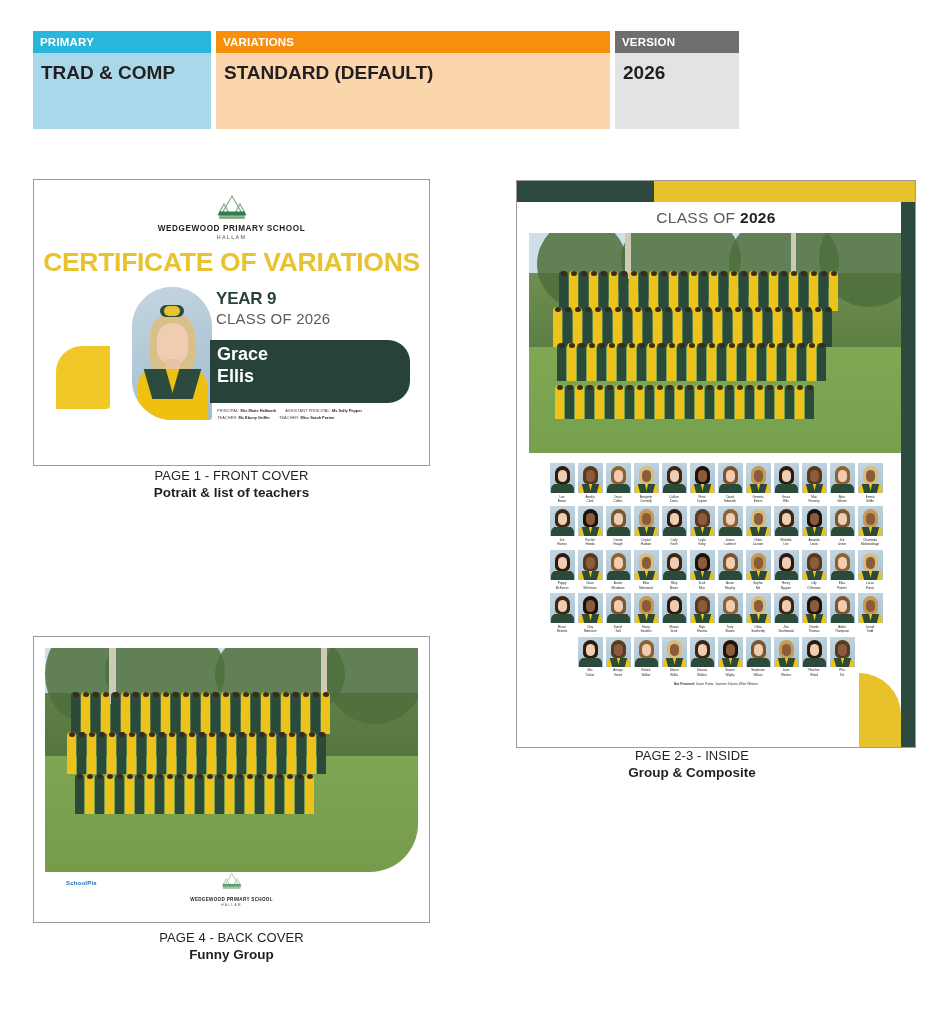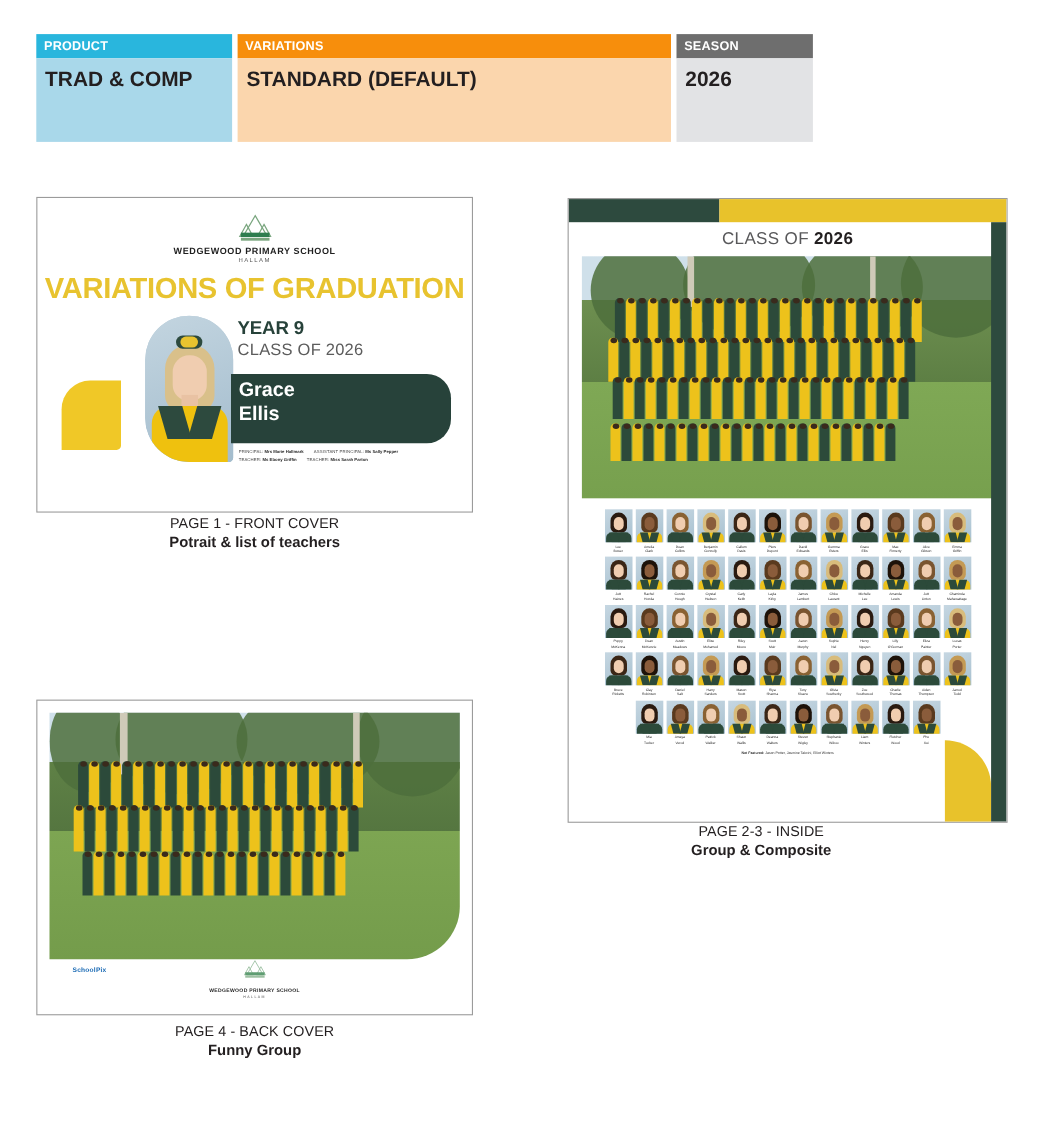--- a/index.html
+++ b/index.html
@@ -155,49 +155,49 @@
   .p4-logo { position:absolute; left:50%; transform:translateX(-50%); top:0; text-align:center; }
   .p4-logo .school-name { font-size:4.6px; letter-spacing:.3px; }
   .p4-logo .school-sub  { font-size:3.2px; }
   #cap4 { left:33px; top:930px; width:397px; }
 </style>
 </head>
 <body>
 
 <div class="specbar">
   <div class="spec version">
-    <div class="spec-head">PRODUCT</div>
+    <div class="spec-head">PRIMARY</div>
     <div class="spec-body">TRAD &amp; COMP</div>
   </div>
   <div class="spec variations">
     <div class="spec-head">VARIATIONS</div>
     <div class="spec-body">STANDARD (DEFAULT)</div>
   </div>
   <div class="spec season">
-    <div class="spec-head">SEASON</div>
+    <div class="spec-head">VERSION</div>
     <div class="spec-body">2026</div>
   </div>
 </div>
 
 <div class="card" id="page1">
   <div class="cert-inner">
 
     <div class="logo-wrap">
       <svg class="logo-mark" width="44" height="28" viewBox="0 0 44 28">
         <path d="M22 2 L33 21 H11 Z" fill="none" stroke="#7aa67f" stroke-width="1.1"></path>
         <path d="M14 10 L20 21 H8 Z" fill="none" stroke="#7aa67f" stroke-width="1.1"></path>
         <path d="M30 10 L36 21 H24 Z" fill="none" stroke="#7aa67f" stroke-width="1.1"></path>
         <rect x="9" y="17.5" width="26" height="4" fill="#2e7d4f"></rect>
         <rect x="9" y="22.2" width="26" height="2.6" fill="#7aa67f"></rect>
       </svg>
       <div class="school-name">WEDGEWOOD PRIMARY SCHOOL</div>
       <div class="school-sub">HALLAM</div>
     </div>
 
-    <div class="cert-title">VARIATIONS OF GRADUATION</div>
+    <div class="cert-title">CERTIFICATE OF VARIATIONS</div>
 
     <div class="cert-body">
       <div class="yellow-blob"></div>
 
       <div class="portrait">
         <div class="bg"></div>
         <div class="hair"></div>
         <div class="face"></div>
         <div class="neck"></div>
         <div class="bow"></div>

